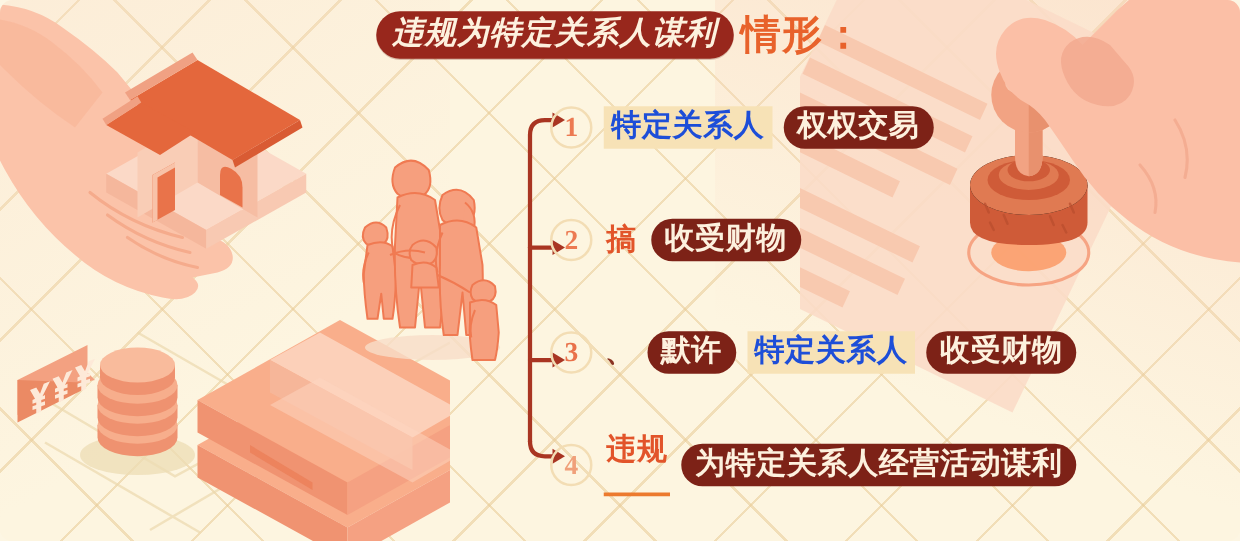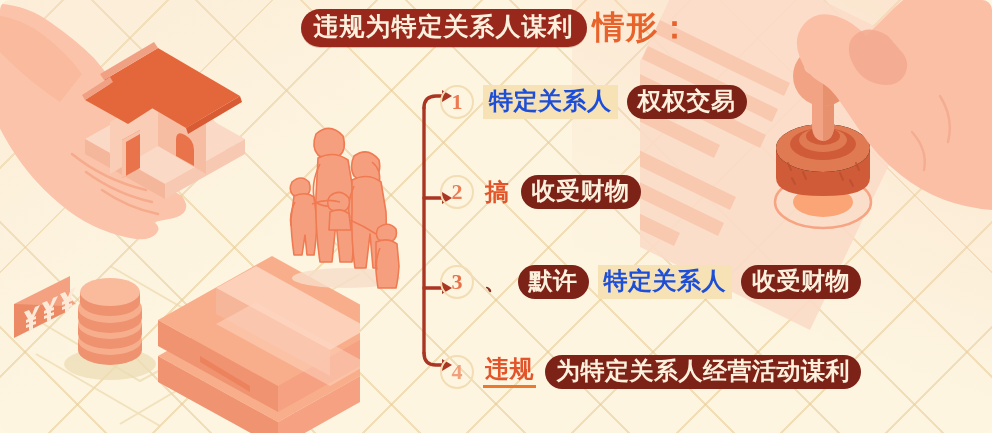--- a/index.html
+++ b/index.html
@@ -40,20 +40,21 @@
     z-index:6;
   }
   .pill-dark{
     display:inline-block;
     background:#98271c;color:#fdf1de;
     border-radius:999px;
     padding:3px 13px 5px 13px;
     font-size:25px;font-weight:700;letter-spacing:1px;line-height:1.18;
     box-shadow:0 1px 0 rgba(120,40,25,.25);
     white-space:nowrap;
+    font-style:italic;
   }
   .title-tail{
     color:#e8622b;font-size:32px;font-weight:700;letter-spacing:1px;
     white-space:nowrap;
   }
 
   
   .bracket{position:absolute;left:418px;top:88px;width:34px;height:285px;z-index:5;}
 
   
@@ -83,21 +84,21 @@
   .seg-dark{
     background:#7d2217;color:#fdf1de;
     border-radius:999px;padding:3px 11px 5px 11px;display:inline-block;
   }
   .seg-hl{
     background:#f7e2b6;color:#1d4ed8;
     padding:3px 6px 4px 6px;display:inline-block;
   }
   .seg-plain{color:#e2542a;display:inline-block;padding:0 2px;}
   .seg-ul{
-    color:#e2542a;display:inline-block;padding:0 2px 2px 2px;
+    color:#e2542a;display:inline-block;padding:0 2px 20px 2px;
     border-bottom:3px solid #ec7a2e;
   }
   .seg-sep{color:#8a3322;display:inline-block;padding:0 1px;font-size:23px;}
 </style>
 </head>
 <body>
 
 <div id="stage">
 
   <div class="bg-lattice"></div>

